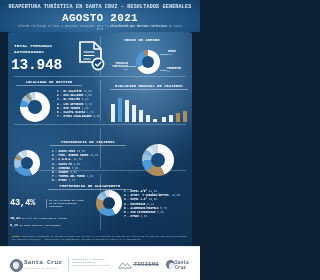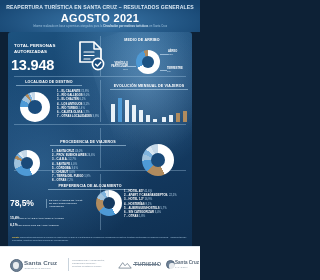--- a/index.html
+++ b/index.html
@@ -1,21 +1,21 @@
 <!DOCTYPE html>
 <html><head>
 <meta charset="utf-8">
 <style>
   html,body{margin:0;padding:0;}
   body{
     width:200px;height:280px;overflow:hidden;
     font-family:"Liberation Sans",sans-serif;
     background:#0d2136;
   }
-  #page{position:relative;width:200px;height:280px;overflow:hidden;}
+  #page{position:relative;width:200px;height:280px;overflow:hidden;font-family:Liberation Mono, monospace;}
 
   
   .header{
     position:absolute;left:0;top:0;width:200px;height:32px;
     background:
       radial-gradient(circle at 60% 120%, #2a6ea8 0%, #1b4d7e 38%, #123css 70%),
       linear-gradient(180deg,#17456f 0%,#0e2b49 100%);
     background-color:#154470;
     overflow:hidden;
   }
@@ -246,21 +246,21 @@
   </div>
 
   <div class="donut" style="left:142px;top:144px;width:32px;height:32px;
               background:conic-gradient(#ffffff 0deg 155deg, #b08b5e 155deg 223deg, #4e9ad6 223deg 268deg, #9fc2dd 268deg 292deg, #7fb3dd 292deg 312deg, #d9e7f2 312deg 332deg, #c5d8e8 332deg 360deg);">
     <div class="hole" style="left:9px;top:9px;width:14px;height:14px;background:#1a4a79;"></div>
   </div>
 
   <div class="sect-title und" style="left:48px;top:184px;width:84px;">PREFERENCIA DE ALOJAMIENTO</div>
 
   <div class="bigstat-box">
-    <div class="bigstat-num">78,5%</div>
+    <div class="bigstat-num">43,4%</div>
     <div class="bigstat-txt">DE LOS VIAJEROS SE ALOJÓ EN ESTABLECIMIENTOS HOTELEROS</div>
   </div>
   <div class="substat" style="left:10px;top:216px;">
     <b>15,4%</b>
     <span>EN CASA DE FAMILIARES O AMIGOS</span>
   </div>
   <div class="substat" style="left:10px;top:223px;">
     <b>6,1%</b>
     <span>EN OTRO TIPO DE ALOJAMIENTO</span>
   </div>

